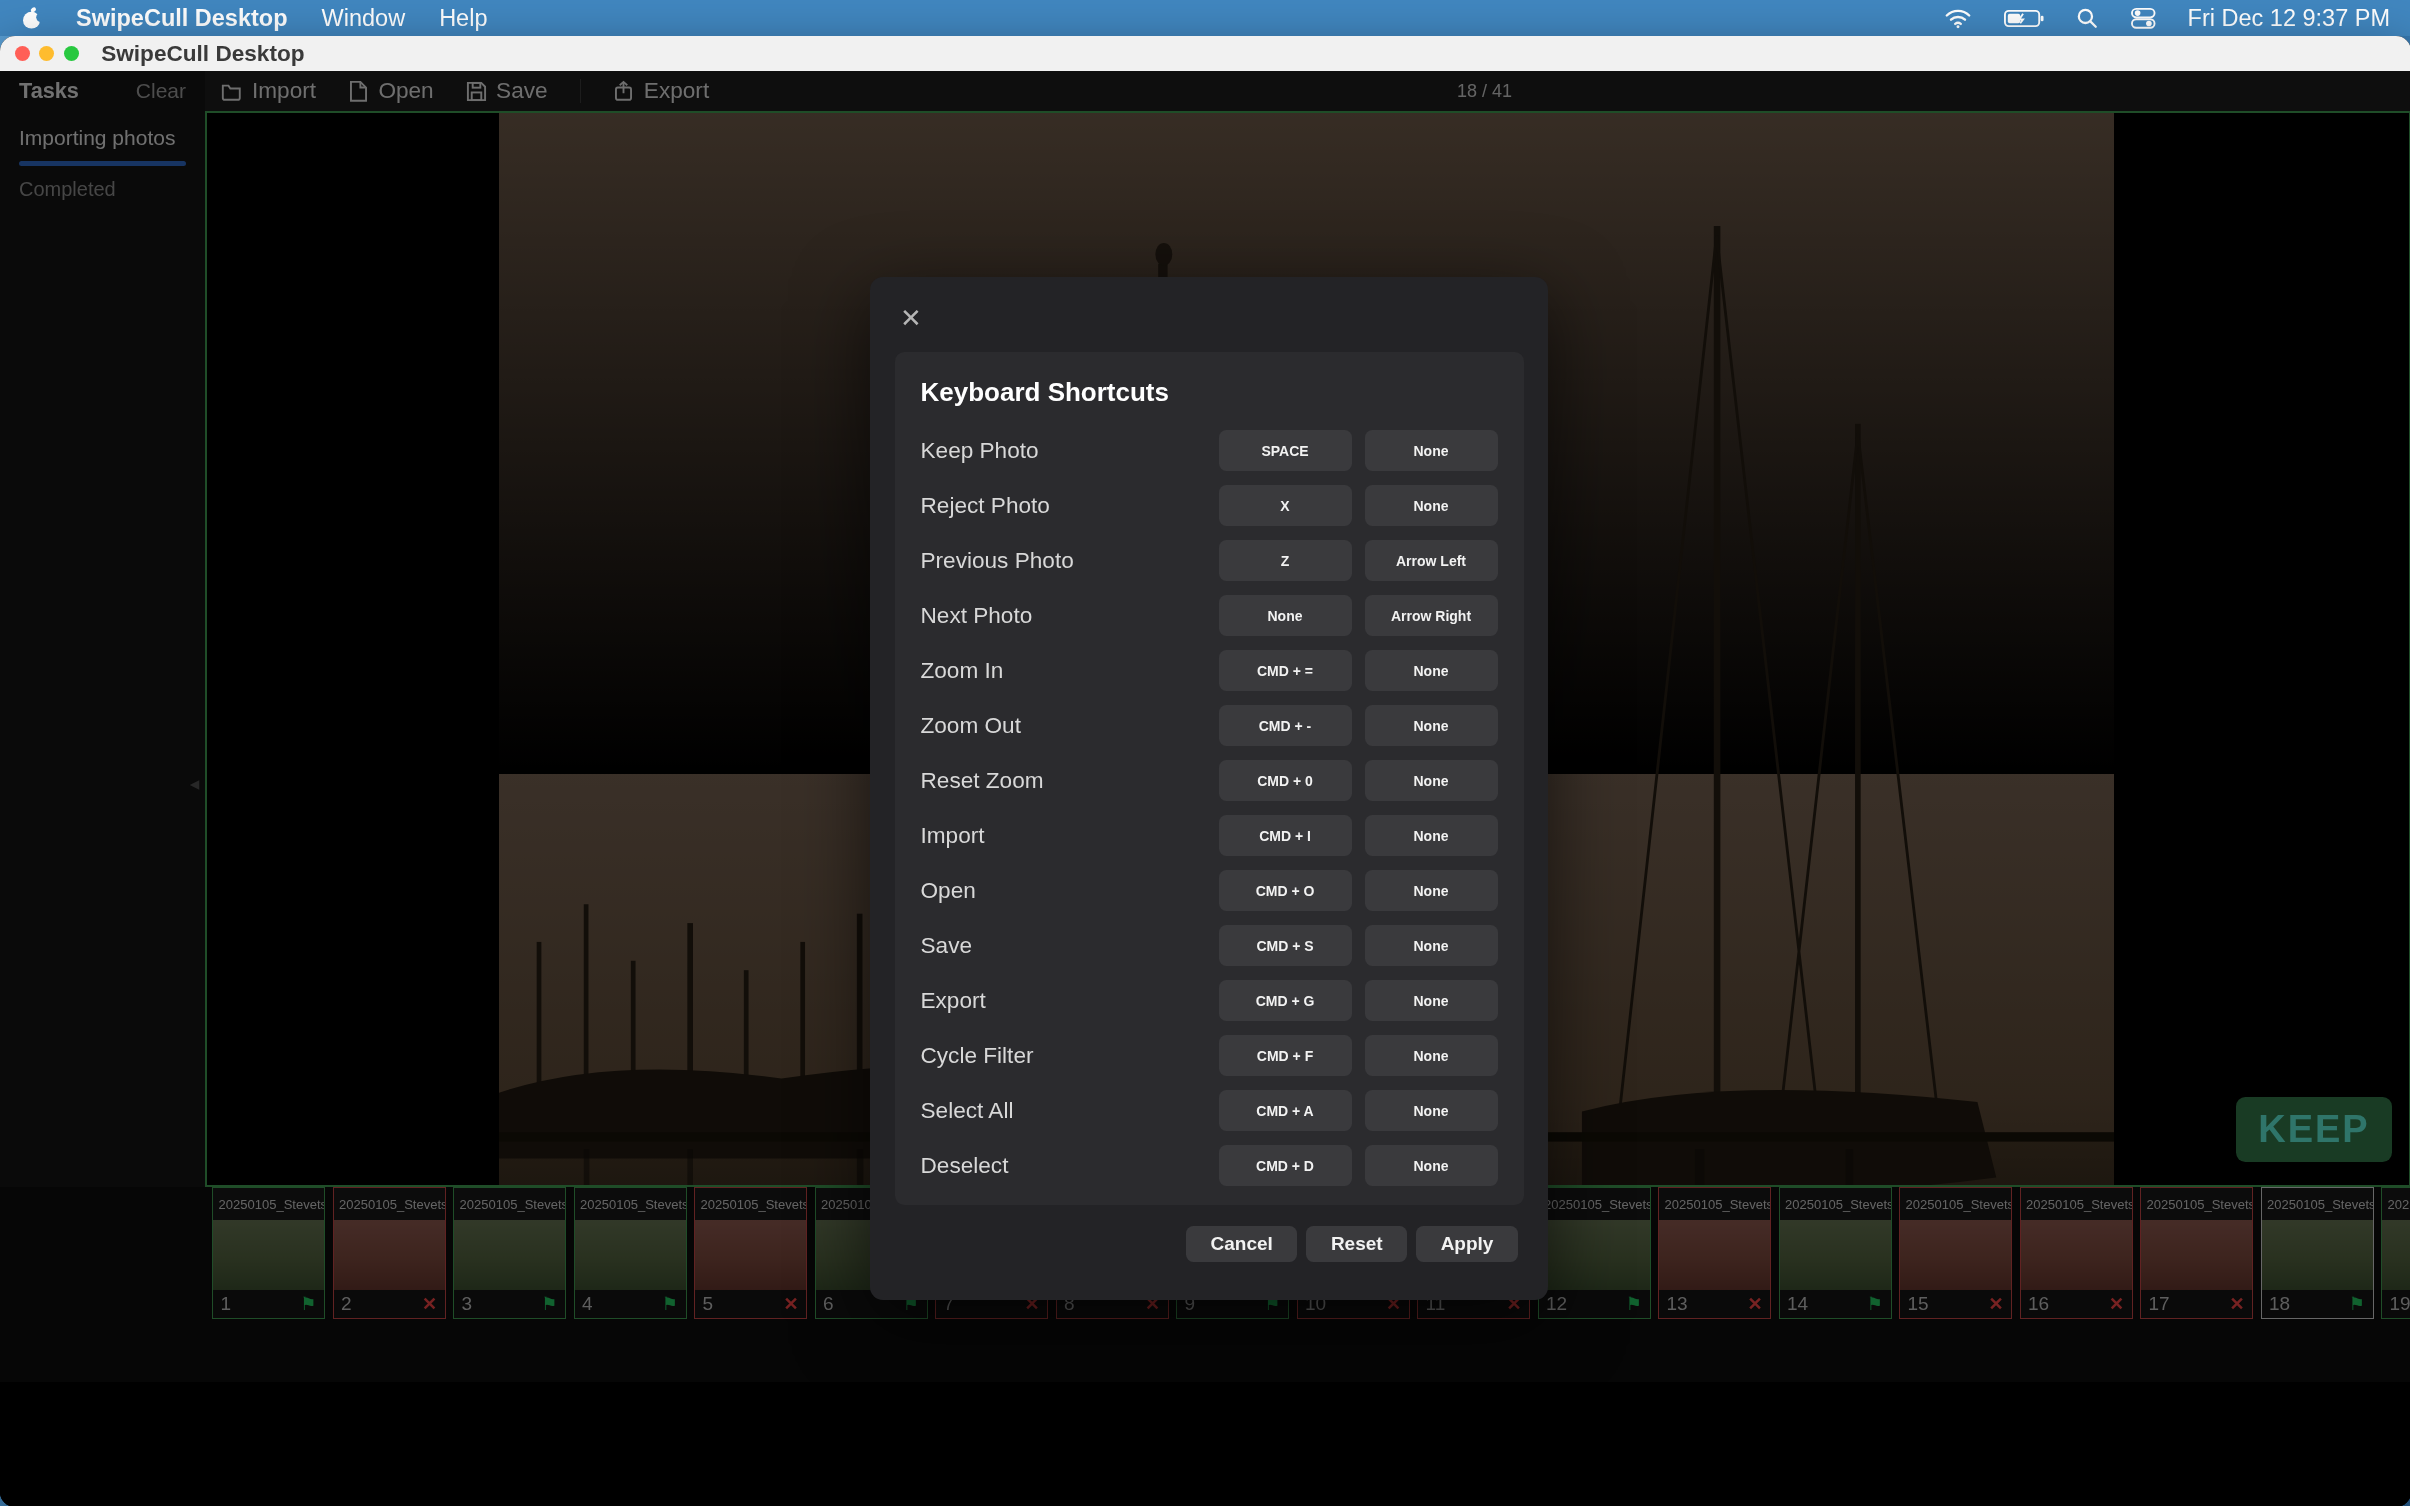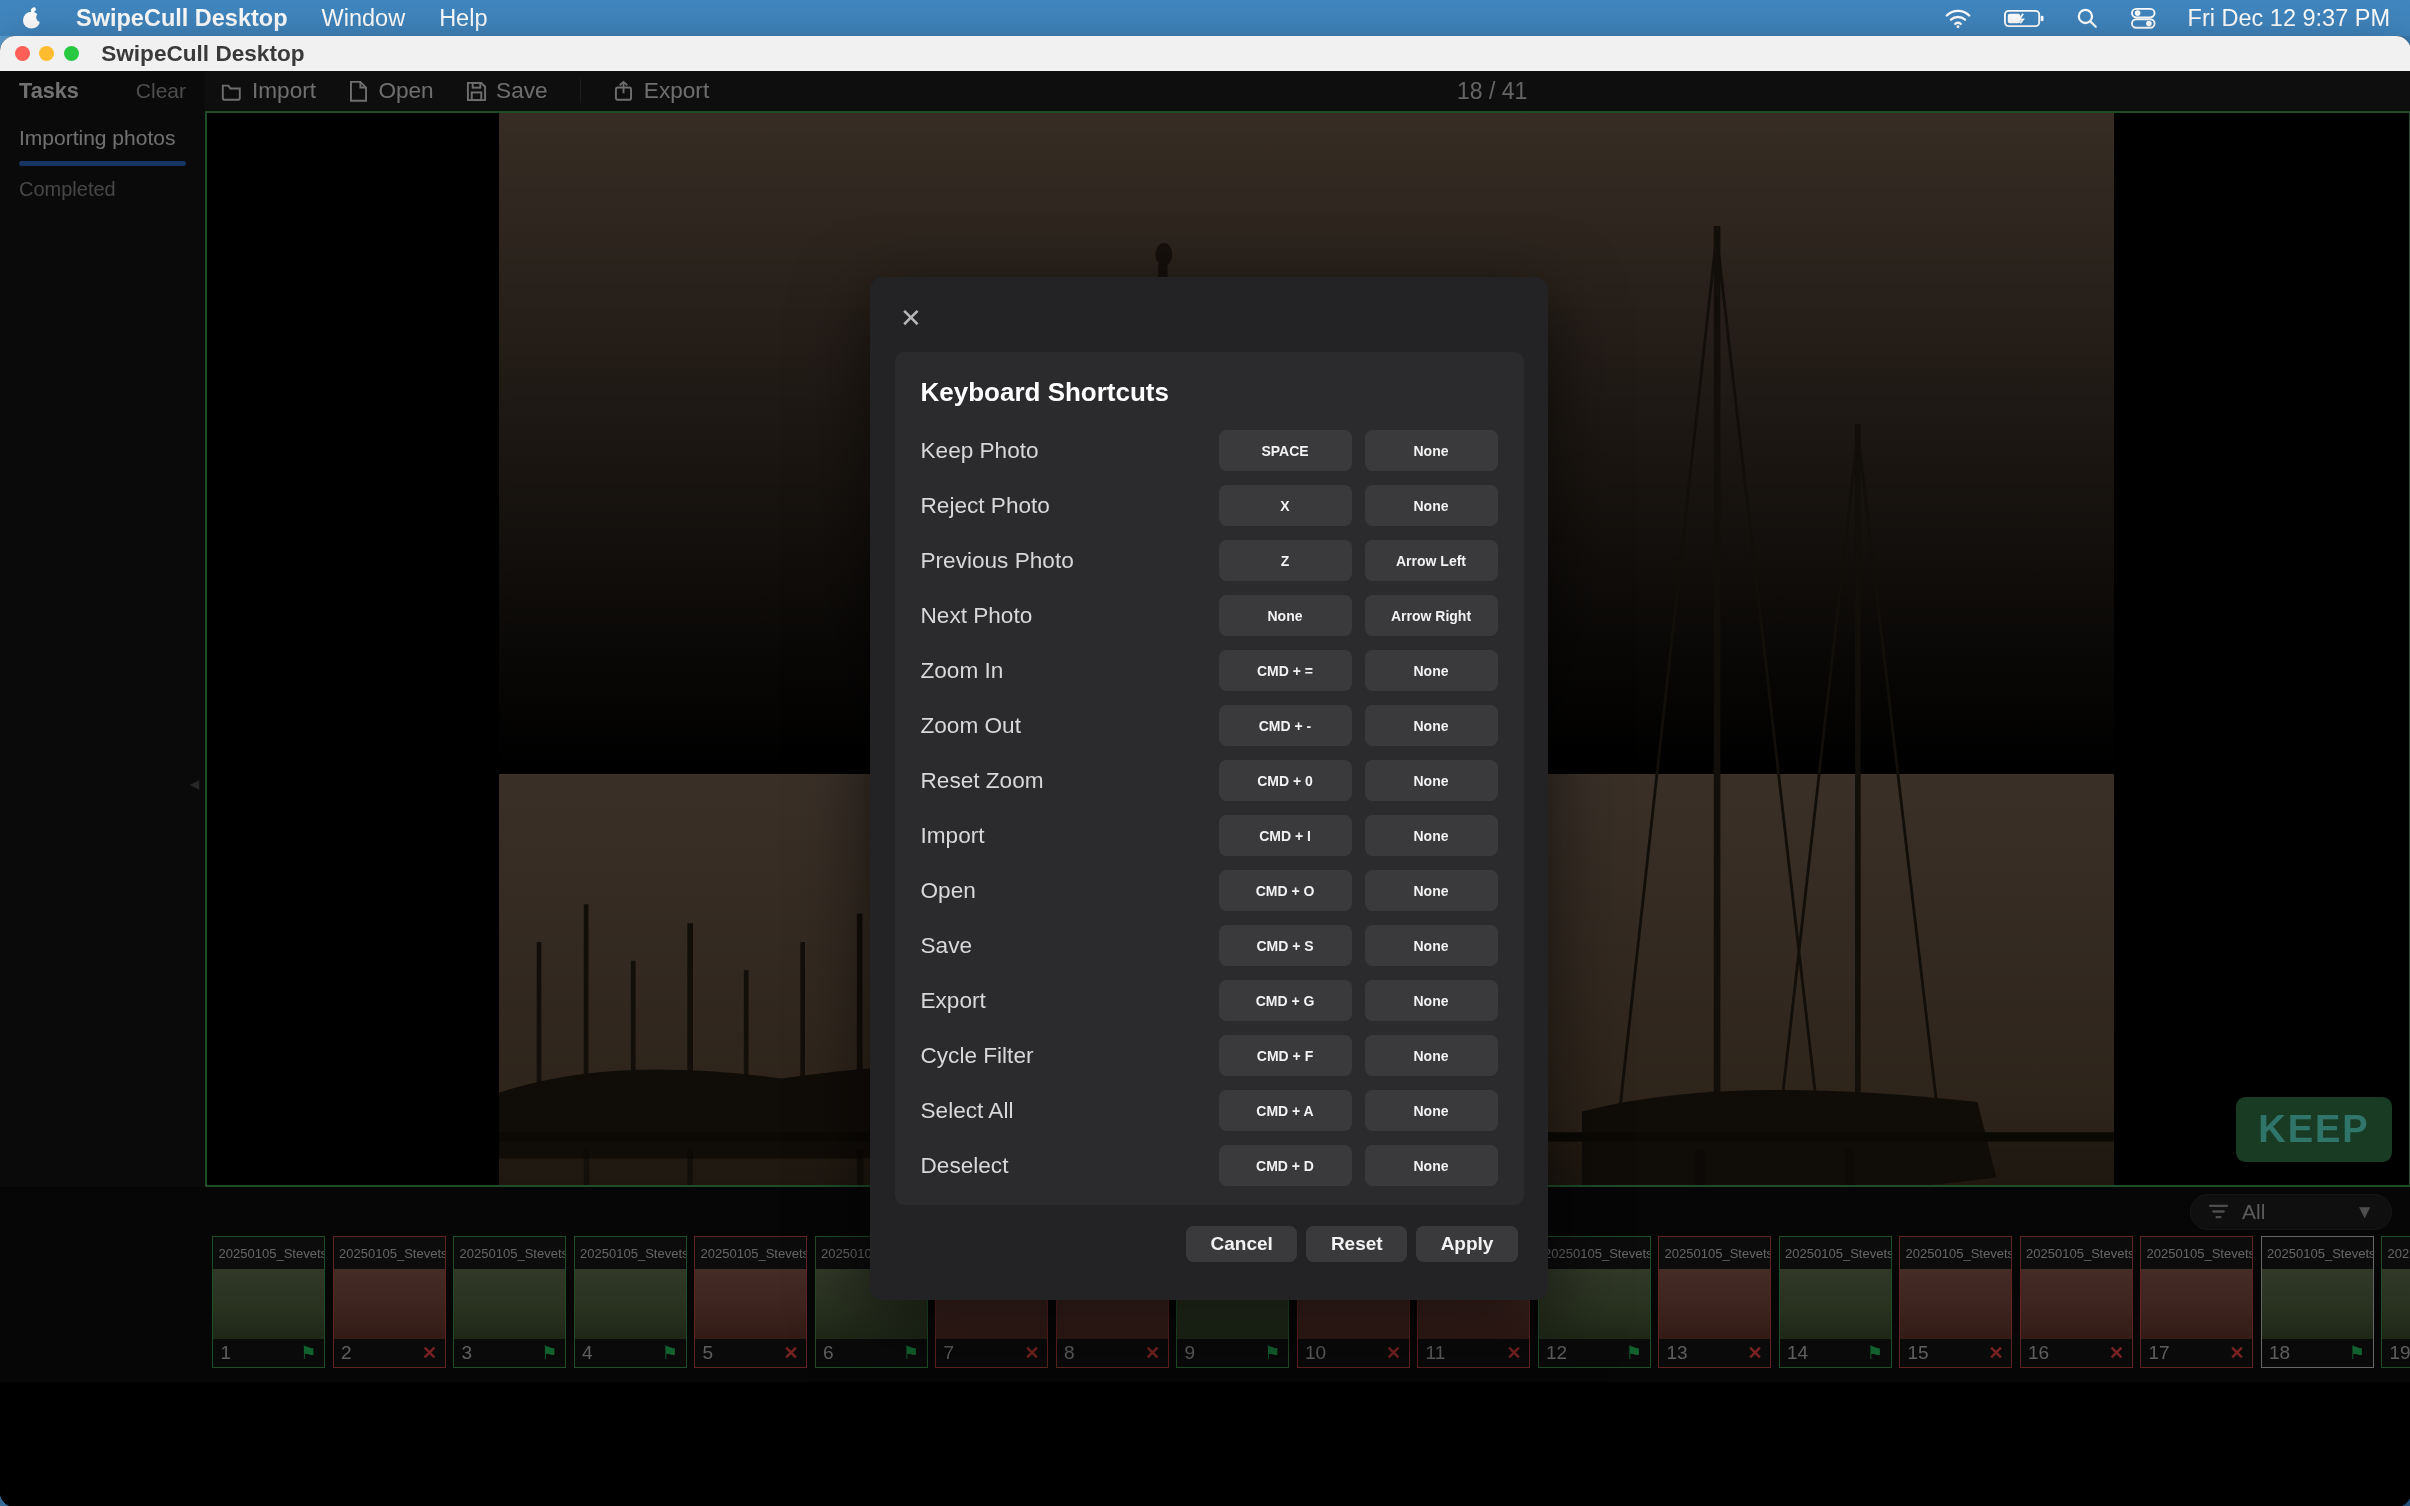--- a/index.html
+++ b/index.html
@@ -40,21 +40,21 @@
     padding:0 19px; flex:none;
   }
   .side-head .t { font-size:21.7px; font-weight:bold; color:#e3e3e3; flex:1; }
   .side-head .c { font-size:21px; color:#9a9a9a; }
   .toolbar {
     flex:1; background:#1d1d1d; display:flex; align-items:center;
     padding-left:15px; gap:32px; position:relative; color:#e2e2e2;
   }
   .tool-btn { display:flex; align-items:center; gap:9.4px; font-size:22.6px; color:#dcdcdc; }
   .tool-sep { width:1.9px; height:24.5px; background:#3a3a3a; }
-  .counter { position:absolute; left:1252px; font-size:23px; color:#c9c9c9; }
+  .counter { position:absolute; left:1252px; font-size:18px; color:#c9c9c9; }
   
   .mainrow { display:flex; height:1076px; }
   .sidebar {
     width:205px; flex:none; background:#141414; padding:15px 19px; position:relative;
   }
   .task-label { font-size:21px; color:#e0e0e0; margin-bottom:11.3px; }
   .progress { height:4.7px; background:#262626; border-radius:2.8px; overflow:hidden; }
   .progress > div { height:100%; background:#2e68c4; }
   .task-status { font-size:20px; color:#8d8d8d; margin-top:12.2px; }
   .collapse { position:absolute; right:5.6px; top:661px; color:#4f4f4f; font-size:19px; }
@@ -294,29 +294,20 @@
               <rect x="200" y="1100" width="6" height="100"></rect>
                 <rect x="520" y="1100" width="6" height="95"></rect>
             </g>
           </svg>
         </div>
         <div class="keep-badge">KEEP</div>
       </div>
     </div>
 
     <div class="filmstrip">
-      <div class="filter-row">
-        <div class="filter-pill">
-          <svg width="21" height="17" viewBox="0 0 22 18" stroke="#9a9a9a" stroke-width="2.4" stroke-linecap="round">
-            <path d="M2 3 h18 M5.5 9 h11 M9 15 h4"></path>
-          </svg>
-          <span>All</span>
-          <span class="caret">▼</span>
-        </div>
-      </div>
       <div class="thumbs" id="thumbs">
   <div class="thumb keep">
     <div class="fname">20250105_Stevetso...</div>
     <div class="pic"></div>
     <div class="foot">
       <span>1</span>
       <span class="st-keep">⚑</span>
     </div>
   </div>
 

